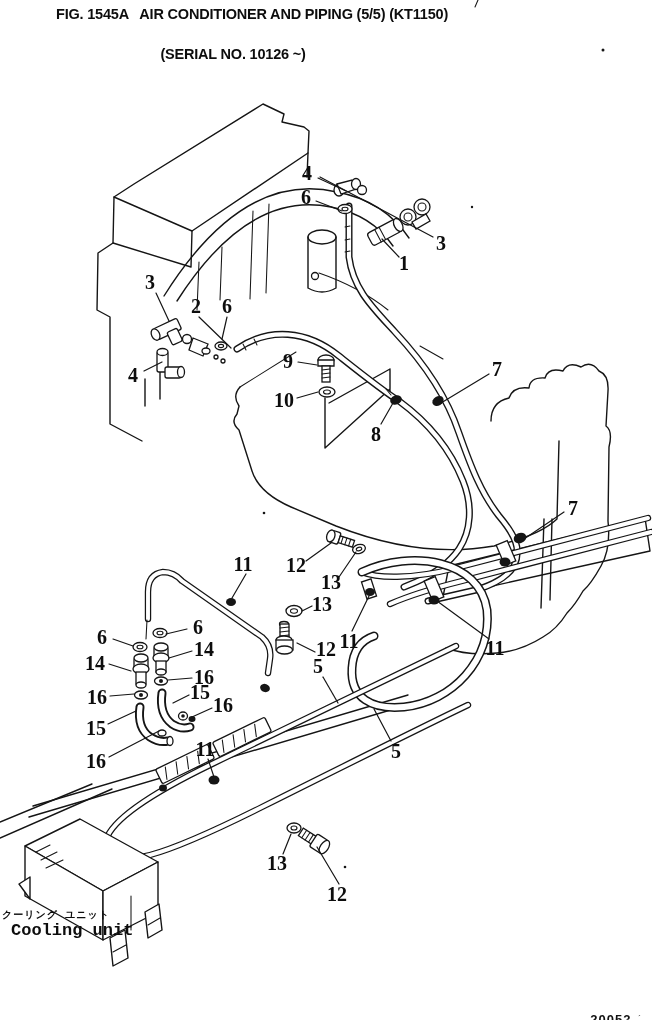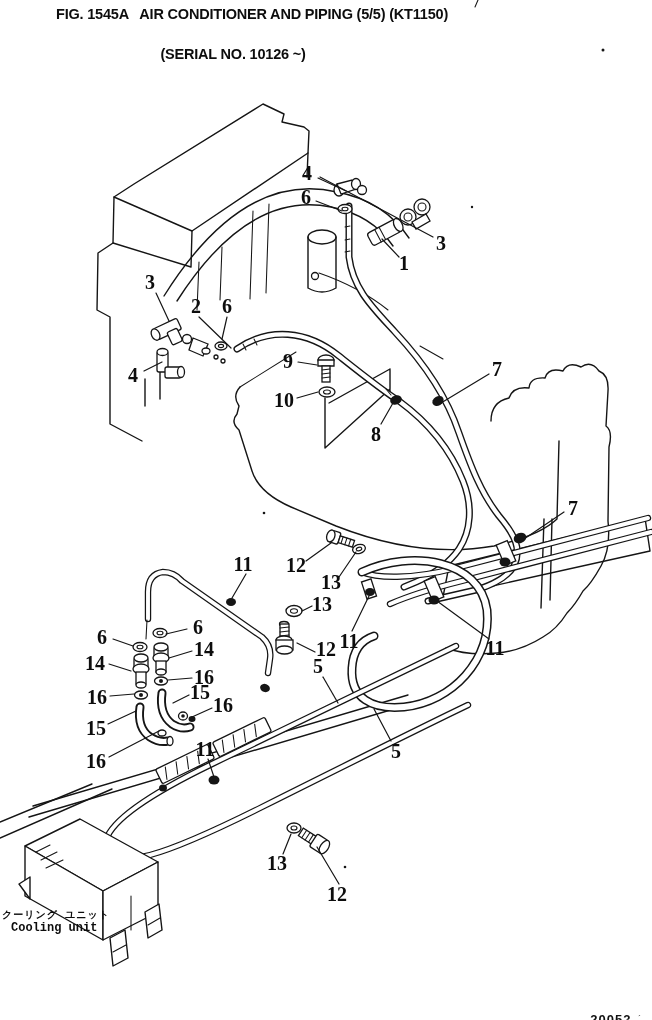--- a/index.html
+++ b/index.html
@@ -4,21 +4,21 @@
 <style>
   html,body{margin:0;padding:0;background:#fff;}
   #page{position:relative;width:652px;height:1020px;background:#fff;overflow:hidden;
         font-family:"Liberation Sans",sans-serif;color:#111;border-radius:27px;}
   .title-line{position:absolute;transform:translateX(-50%);white-space:pre;
         font-weight:bold;font-size:14.5px;letter-spacing:-0.2px;color:#0d0d0d;}
   #title1{left:252px;top:6px;}
   #title2{left:233px;top:22px;margin-top:24px;}
   .cu-label{position:absolute;font-weight:bold;color:#0d0d0d;white-space:pre;font-family:Liberation Mono, monospace;}
   #cu-ja{left:2px;top:908px;font-size:10px;letter-spacing:1px;}
-  #cu-en{left:11px;top:921px;font-size:12px;}
+  #cu-en{left:11px;top:921px;font-size:17px;}
   #sheet-code{position:absolute;right:6px;top:1012px;height:8px;overflow:hidden;
         font-weight:bold;font-size:13px;letter-spacing:1px;}
   svg{position:absolute;left:0;top:0;}
   .ink{stroke:#151515;fill:none;stroke-width:1.4;stroke-linecap:round;stroke-linejoin:round;}
   .thin{stroke:#151515;fill:none;stroke-width:1.05;stroke-linecap:round;}
   .wfill{fill:#fff;}
   .po{stroke:#151515;stroke-width:7;fill:none;stroke-linecap:round;stroke-linejoin:round;}
   .pi{stroke:#fff;stroke-width:4.2;fill:none;stroke-linecap:round;stroke-linejoin:round;}
   .po-big{stroke-width:9;} .pi-big{stroke-width:6;}
   .po-sm{stroke-width:6.4;} .pi-sm{stroke-width:3.9;}

